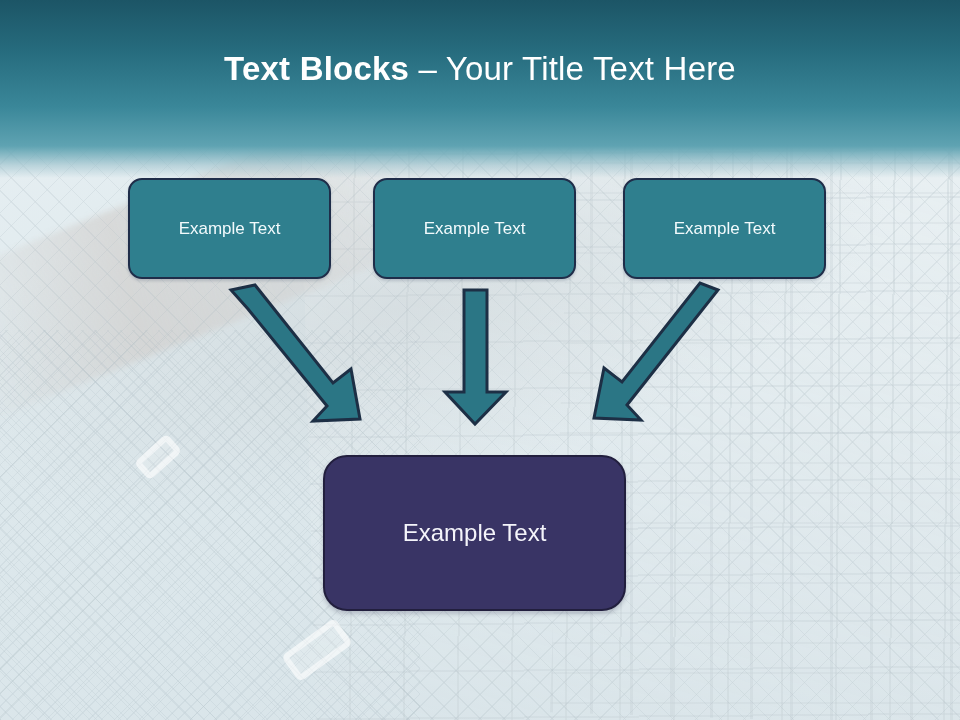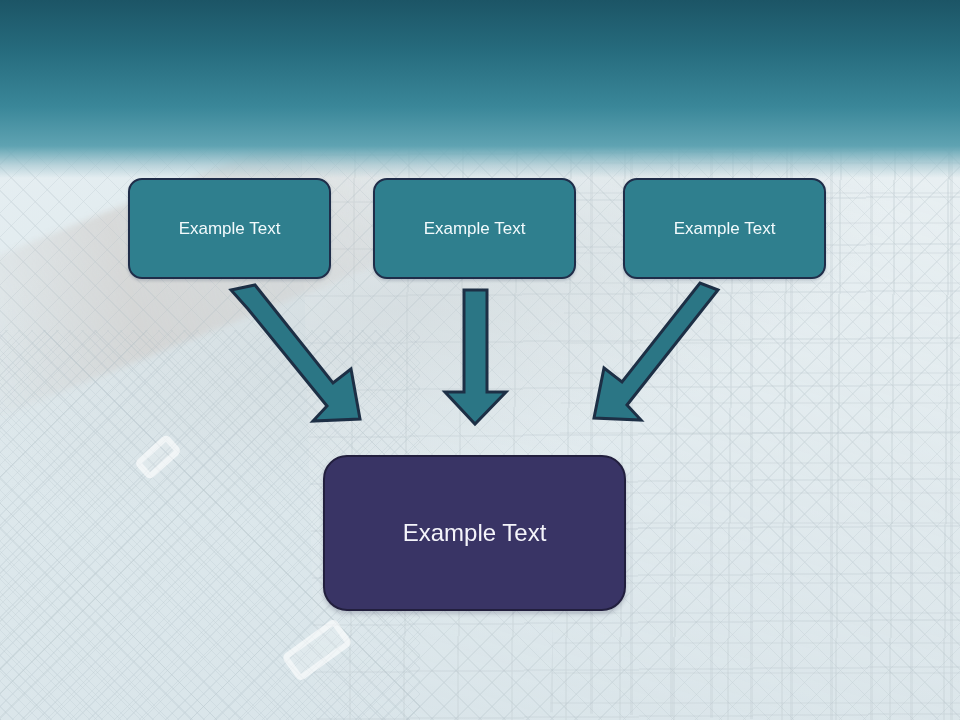--- a/index.html
+++ b/index.html
@@ -168,20 +168,21 @@
   <div class="bg-photo"></div>
   <div class="bg-photo2"></div>
   <div class="bg-sweep"></div>
   <div class="bg-sweep2"></div>
   <div class="bg-weave"></div>
   <div class="bg-weave-fine"></div>
   <div class="ghost g1"></div>
   <div class="ghost g2"></div>
 
   <div class="header"></div>
+  <div class="title"><span class="strong">Text Blocks</span><span class="rest"> – </span><span class="rest">Your Title Text Here</span></div>
 
   <svg class="arrows" viewBox="0 0 960 720">
 
     <g>
       <path d="M 231 290
                L 255 285
                L 333 383
                L 351 369
                L 360 419
                L 313 421

